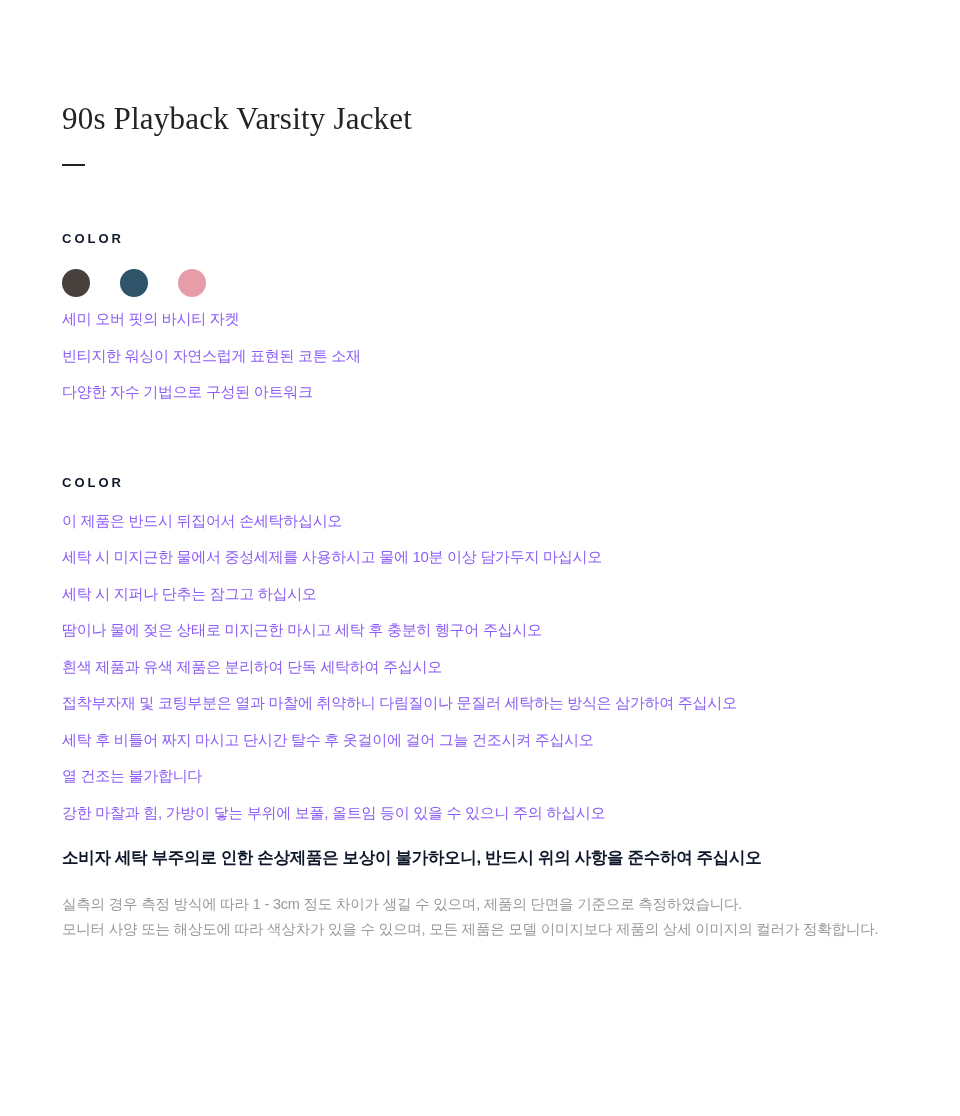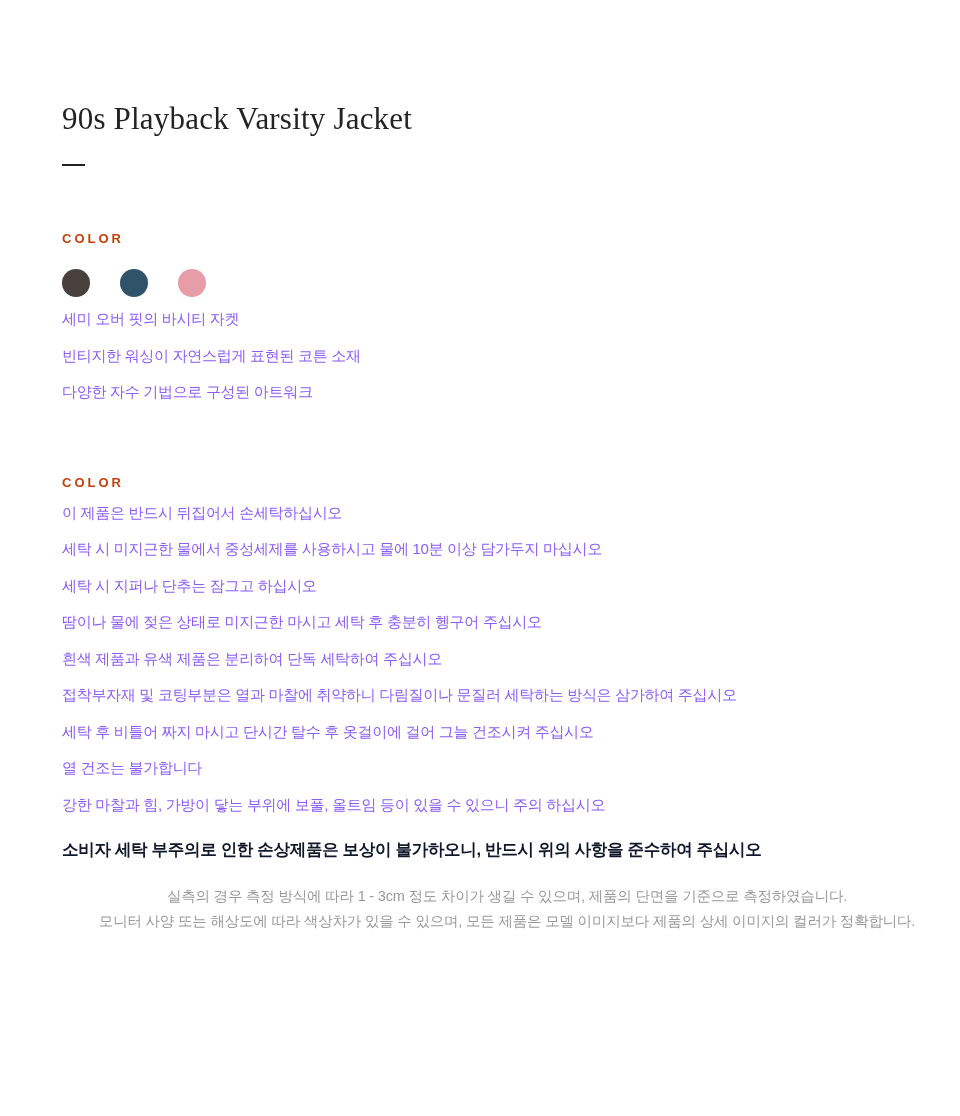--- a/index.html
+++ b/index.html
@@ -27,57 +27,57 @@
   .title-divider {
     width: 23px;
     height: 0;
     border-top: 2px solid #222222;
     margin-top: 26px;
   }
   .section-label {
     font-size: 13px;
     font-weight: 700;
     letter-spacing: 3px;
-    color: #c2410c;
+    color: #0f172a;
     line-height: 13px;
   }
   .color-label { margin-top: 66px; }
   .swatch-row {
     margin-top: 24px;
     display: flex;
     align-items: center;
   }
   .swatch {
     width: 28px;
     height: 28px;
     border-radius: 50%;
     margin-right: 30px;
     cursor: pointer;
   }
   .detail-label { margin-top: 67px; }
   .text-lines { margin-top: 4px; }
-  .care-lines { margin-top: 6px; }
+  .care-lines { margin-top: 14px; }
   .body-line {
     font-size: 15px;
     line-height: 36.5px;
     letter-spacing: -0.3px;
     color: #8b5cf6;
     white-space: nowrap;
   }
   .care-label { margin-top: 65px; }
   .care-warning {
     margin-top: 14px;
     font-size: 16.5px;
     font-weight: 700;
     line-height: 24px;
     letter-spacing: -0.3px;
     color: #0f172a;
     white-space: nowrap;
   }
-  .footer-notes { margin-top: 23px; text-align: center; }
+  .footer-notes { margin-top: 23px; }
   .footer-line {
     font-size: 14.5px;
     line-height: 25px;
     letter-spacing: -0.2px;
     color: #999999;
     white-space: nowrap;
   }
 </style>
 </head>
 <body>

